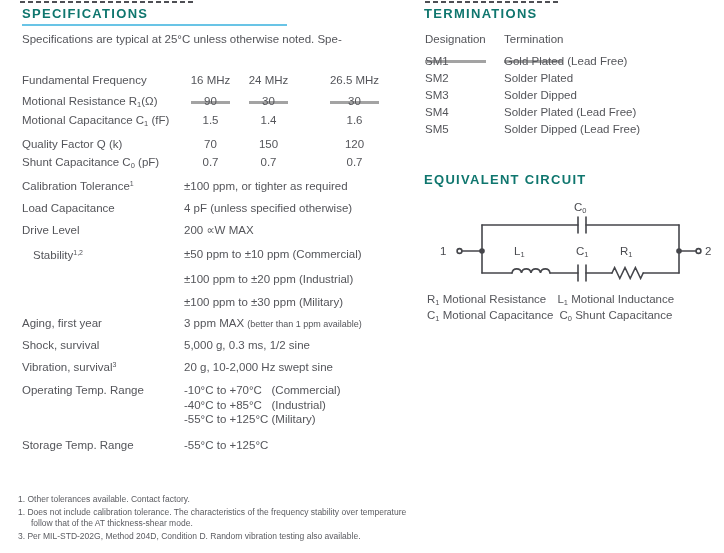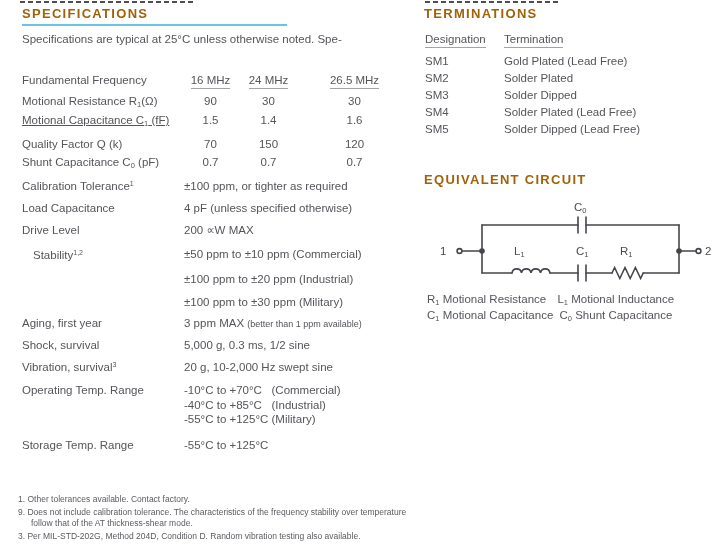--- a/index.html
+++ b/index.html
@@ -2,32 +2,32 @@
 <html><head>
 <meta charset="utf-8">
 <style>
   html,body{margin:0;padding:0;background:#ffffff;}
   .page{
     position:relative;width:724px;height:553px;background:#ffffff;overflow:hidden;
     font-family:"Liberation Sans","DejaVu Sans",sans-serif;
     color:#54555a;font-size:11.5px;line-height:14px;
   }
   .abs{position:absolute;white-space:nowrap;}
-  .sec-title{font-weight:bold;font-size:13px;letter-spacing:1.3px;color:#a16207;line-height:15px;}
+  .sec-title{font-weight:bold;font-size:13px;letter-spacing:1.3px;color:#0f766e;line-height:15px;}
   .rule{position:absolute;height:2px;background:#69c4e6;}
   .remnant{position:absolute;top:1px;height:2px;
     background:repeating-linear-gradient(90deg,#4e4f54 0 5px,rgba(0,0,0,0) 5px 8px);}
   sub{font-size:7.5px;vertical-align:-2px;line-height:0;}
   sup{font-size:7px;vertical-align:4px;line-height:0;}
   
   .srow{position:absolute;left:22px;width:392px;}
   .sval{position:absolute;left:162px;top:0;white-space:nowrap;}
   .cell{position:absolute;top:0;width:85px;text-align:center;}
   .c1{left:146px}.c2{left:204px}.c3{left:290px}
-  .colhead{display:inline-block;border-bottom:1px solid #a3a3a3;padding-bottom:1px;}
+  .colhead{display:inline-block;border-bottom:3px solid #a3a3a3;padding-bottom:14px;}
   .small-note{font-size:9px;}
   .vline{position:absolute;left:0;white-space:nowrap;}
   .foot{font-size:8.5px;line-height:11.5px;color:#5a5b60;width:378px;
     padding-left:13px;text-indent:-13px;white-space:normal;margin-bottom:1px;}
   
   .t-col2{position:absolute;left:79px;top:0;}
   .trow{position:absolute;left:0;white-space:nowrap;}
   .legend-seg2a{margin-left:8px;}
   .legend-seg2b{margin-left:3px;}
   .circ-label{position:absolute;white-space:nowrap;color:#4a4b50;}
@@ -54,21 +54,21 @@
     <span class="cell c3"><span class="colhead">26.5 MHz</span></span>
   </div>
 
   <div class="srow" style="top:94px;">
     <span><span>Motional Resistance R</span><sub>1</sub><span>(Ω)</span></span>
     <span class="cell c1">90</span>
     <span class="cell c2">30</span>
     <span class="cell c3">30</span>
   </div>
 
-  <div class="srow" style="top:113px;text-decoration:underline;">
+  <div class="srow" style="top:113px;">
     <span><span>Motional Capacitance C</span><sub>1</sub><span> (fF)</span></span>
     <span class="cell c1">1.5</span>
     <span class="cell c2">1.4</span>
     <span class="cell c3">1.6</span>
   </div>
 
   <div class="srow" style="top:137px;">
     <span>Quality Factor Q (k)</span>
     <span class="cell c1">70</span>
     <span class="cell c2">150</span>
@@ -127,21 +127,21 @@
   </div>
 
   <div class="srow" style="top:438px;">
     <span>Storage Temp. Range</span>
     <span class="sval">-55°C to +125°C</span>
   </div>
 
 
   <div class="abs" style="left:18px;top:494px;white-space:normal;">
     <div class="foot">1. Other tolerances available. Contact factory.</div>
-    <div class="foot">9. Does not include calibration tolerance. The characteristics of the frequency stability over temperature follow that of the AT thickness-shear mode.</div>
+    <div class="foot">1. Does not include calibration tolerance. The characteristics of the frequency stability over temperature follow that of the AT thickness-shear mode.</div>
     <div class="foot">3. Per MIL-STD-202G, Method 204D, Condition D. Random vibration testing also available.</div>
   </div>
 
   <div class="abs sec-title" style="left:424px;top:6px;">TERMINATIONS</div>
 
   <div class="abs" style="left:425px;top:32px;width:290px;">
     <div style="position:relative;height:18px;">
       <span class="colhead">Designation</span>
       <span class="t-col2"><span class="colhead">Termination</span></span>
     </div>

